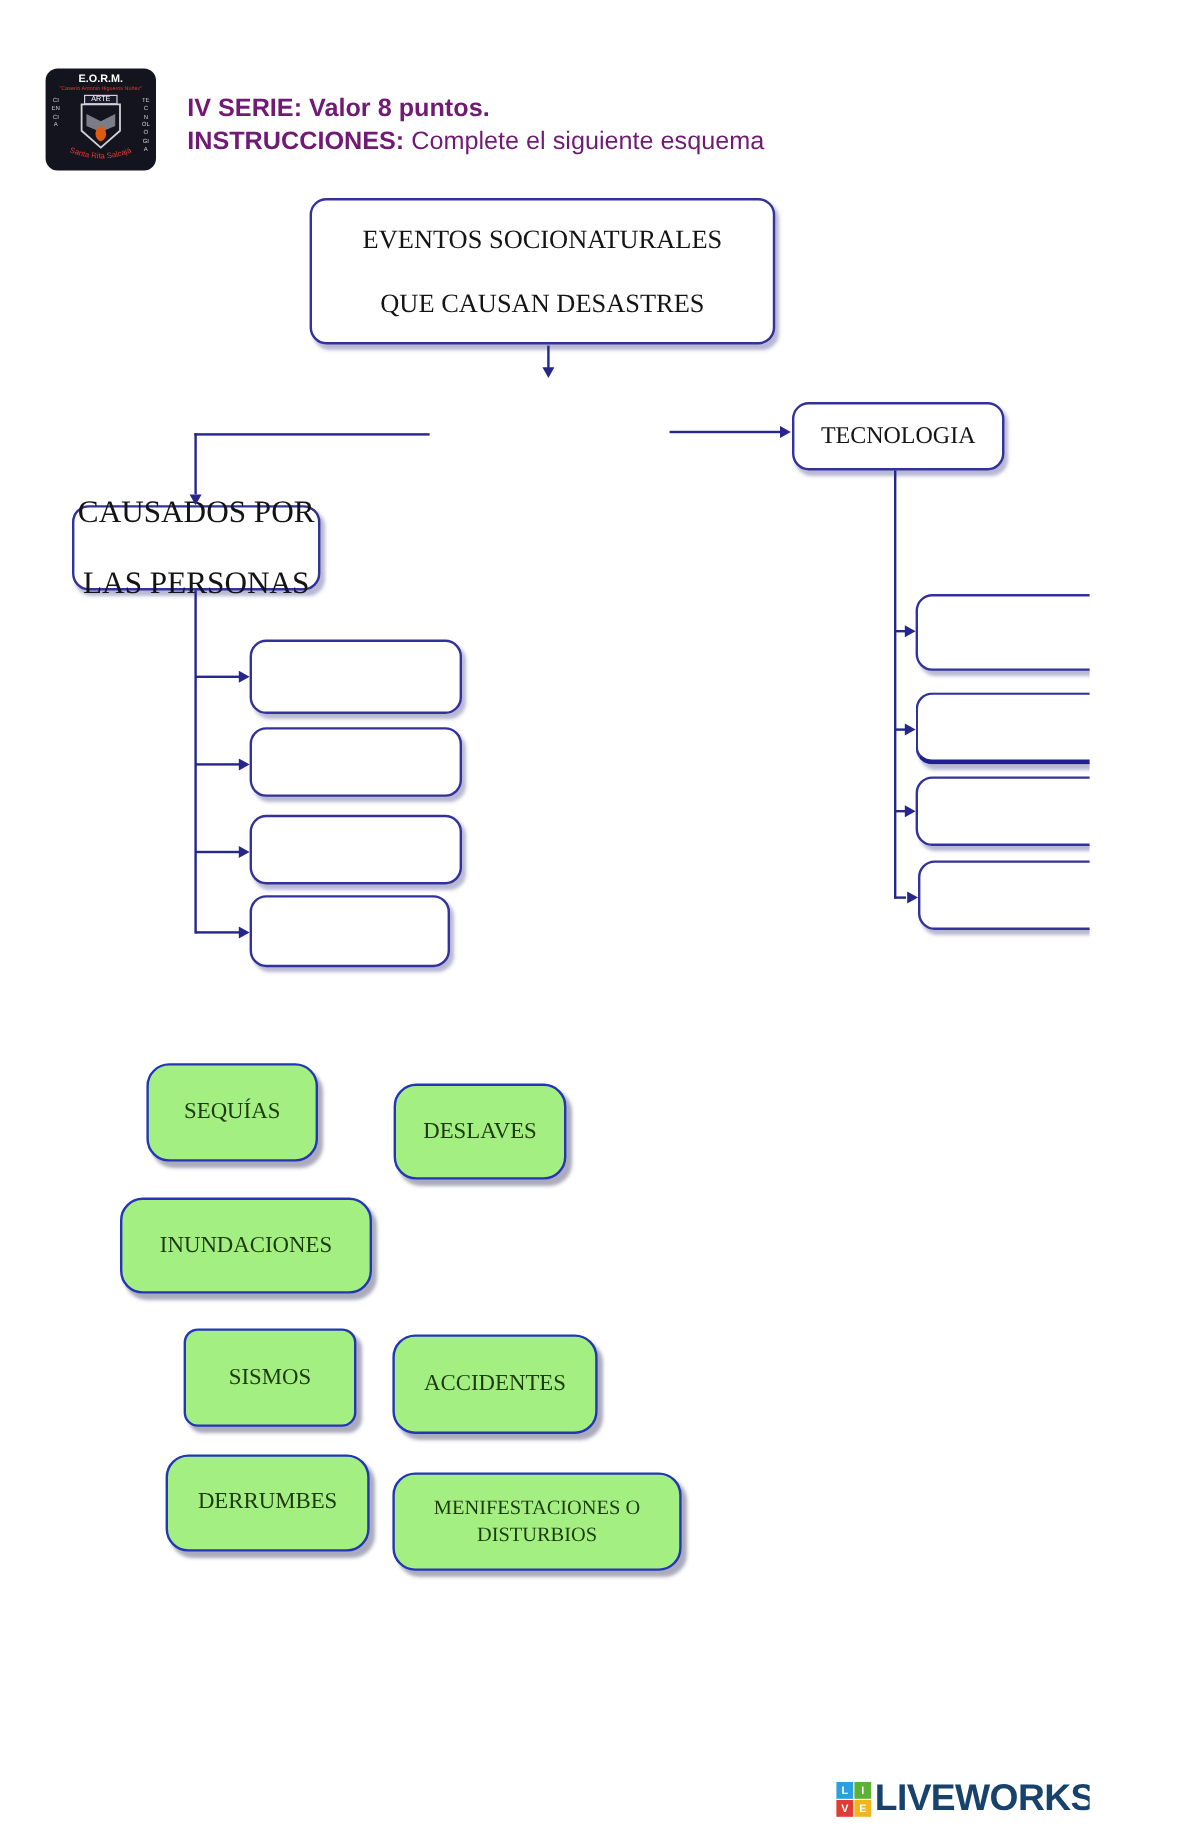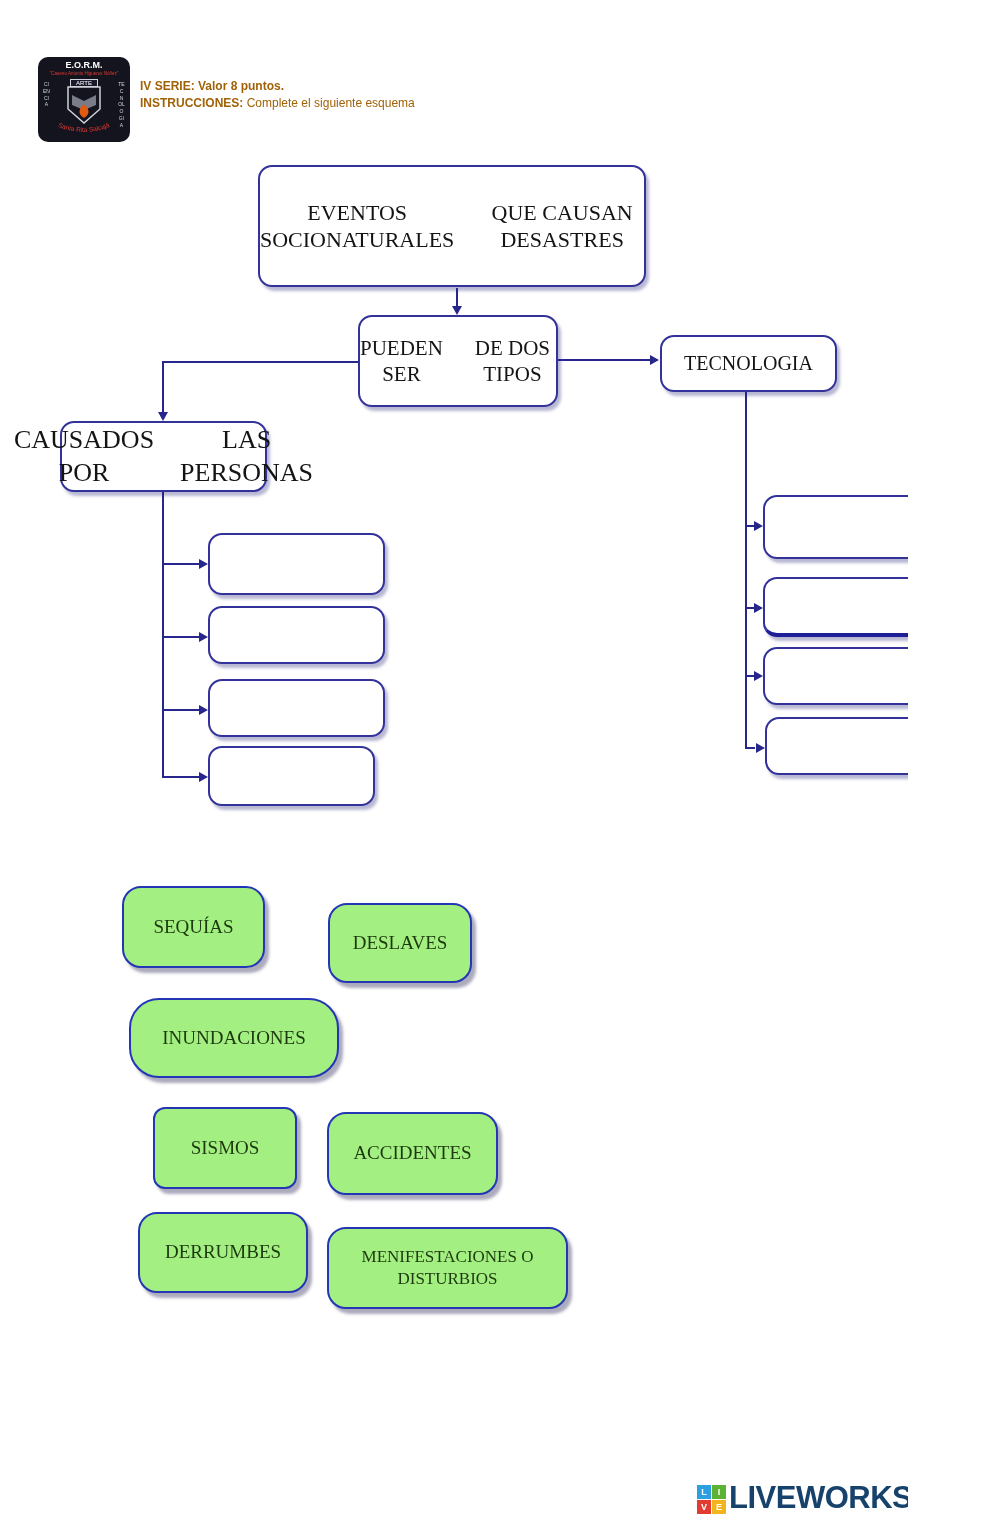--- a/index.html
+++ b/index.html
@@ -20,28 +20,28 @@
   .badge .school{position:absolute;top:3px;left:0;right:0;text-align:center;font-size:9px;font-weight:bold;}
   .badge .motto{position:absolute;top:14px;left:0;right:0;text-align:center;font-size:4.5px;color:#e03a2f;white-space:nowrap;}
   .badge .vword{position:absolute;width:7px;font-size:5px;line-height:1.35;word-break:break-all;text-align:center;color:#cfd2da;}
   .badge .vword.left{left:5px;top:24px;}
   .badge .vword.right{right:5px;top:24px;}
   .badge .arte{position:absolute;top:22px;left:32px;width:28px;text-align:center;font-size:6px;
                border:1px solid #cfd2da;background:#1a1a2c;}
   .badge svg{position:absolute;left:0;top:0;}
 
   
-  .hdr{position:absolute;left:140px;top:79px;font-size:12px;color:#a16207;}
+  .hdr{position:absolute;left:156px;top:79px;font-size:21px;color:#701a75;}
   .hdr .l1{font-weight:bold;margin-bottom:3px;}
   .hdr .lbl{font-weight:bold;}
 
   
   .node{position:absolute;background:#fff;border:2px solid var(--node-border);border-radius:14px;
         box-shadow:3px 4px 3px rgba(125,125,175,.55);
-        display:flex;flex-direction:row;align-items:center;justify-content:center;
+        display:flex;flex-direction:column;align-items:center;justify-content:center;
         font-family:"Liberation Serif","DejaVu Serif",serif;color:#141414;text-align:center;gap:26px;}
   .node span{display:block;line-height:1.25;}
   .slot{position:absolute;background:#fff;border:2px solid var(--node-border);border-radius:14px;
         box-shadow:3px 4px 3px rgba(125,125,175,.55);}
   .hline,.vline{position:absolute;background:var(--connector);}
   .arrow-right{position:absolute;width:0;height:0;border-top:5px solid transparent;
                border-bottom:5px solid transparent;border-left:9px solid var(--connector);}
   .arrow-down{position:absolute;width:0;height:0;border-left:5px solid transparent;
               border-right:5px solid transparent;border-top:9px solid var(--connector);}
 
@@ -84,24 +84,20 @@
   <div class="hdr">
     <div class="l1">IV SERIE: Valor 8 puntos.</div>
     <div><span class="lbl">INSTRUCCIONES:</span><span> Complete el siguiente esquema</span></div>
   </div>
 
   <div class="node" style="left:258px;top:165px;width:388px;height:122px;font-size:22px;">
     <span>EVENTOS SOCIONATURALES</span>
     <span>QUE CAUSAN DESASTRES</span>
   </div>
 
-  <div class="node" style="left:358px;top:315px;width:200px;height:92px;font-size:21px;">
-    <span>PUEDEN SER</span>
-    <span>DE DOS TIPOS</span>
-  </div>
 
   <div class="node" style="left:660px;top:335px;width:177px;height:57px;font-size:20px;">
     <span>TECNOLOGIA</span>
   </div>
 
   <div class="node" style="left:60px;top:421px;width:207px;height:71px;font-size:26px;">
     <span>CAUSADOS POR</span>
     <span>LAS PERSONAS</span>
   </div>
 
@@ -140,21 +136,21 @@
   <div class="arrow-right" style="left:754px;top:521px;"></div>
   <div class="hline" style="left:746px;top:607px;width:9px;height:2px;"></div>
   <div class="arrow-right" style="left:754px;top:603px;"></div>
   <div class="hline" style="left:746px;top:675px;width:9px;height:2px;"></div>
   <div class="arrow-right" style="left:754px;top:671px;"></div>
   <div class="hline" style="left:746px;top:747px;width:9px;height:2px;"></div>
   <div class="arrow-right" style="left:756px;top:743px;"></div>
 
   <div class="chip" style="left:122px;top:886px;width:143px;height:82px;">SEQUÍAS</div>
   <div class="chip" style="left:328px;top:903px;width:144px;height:80px;">DESLAVES</div>
-  <div class="chip" style="left:129px;top:998px;width:210px;height:80px;border-radius:30px;">INUNDACIONES</div>
+  <div class="chip" style="left:100px;top:998px;width:210px;height:80px;">INUNDACIONES</div>
   <div class="chip" style="left:153px;top:1107px;width:144px;height:82px;border-radius:12px;">SISMOS</div>
   <div class="chip" style="left:327px;top:1112px;width:171px;height:83px;">ACCIDENTES</div>
   <div class="chip" style="left:138px;top:1212px;width:170px;height:81px;">DERRUMBES</div>
   <div class="chip" style="left:327px;top:1227px;width:241px;height:82px;font-size:17px;">MENIFESTACIONES O DISTURBIOS</div>
 
   <div class="brandbox">
     <div class="tiles">
       <div style="background-color: rgb(43, 159, 224);">L</div>
       <div style="background-color: rgb(92, 178, 50);">I</div>
       <div style="background-color: rgb(224, 60, 49);">V</div>

